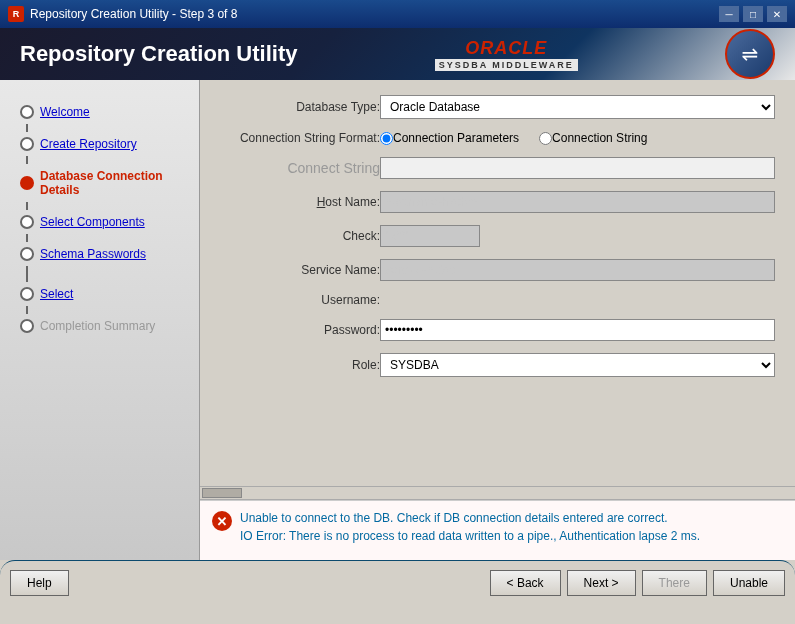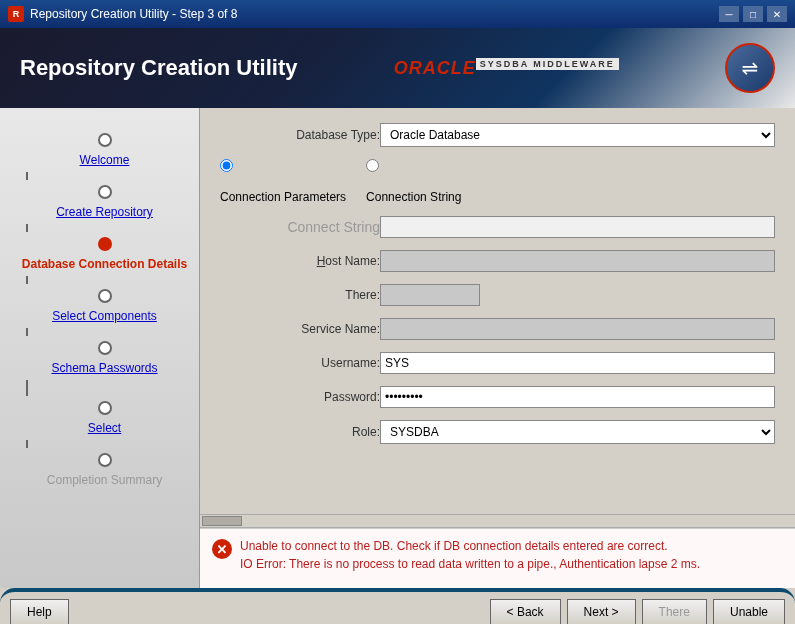--- a/index.html
+++ b/index.html
@@ -15,48 +15,47 @@
       justify-content: space-between;
     }
     .title-bar-left { display: flex; align-items: center; gap: 6px; }
     .title-bar-icon { width: 16px; height: 16px; background: #cc2200; border-radius: 2px; display: flex; align-items: center; justify-content: center; color: white; font-size: 9px; font-weight: bold; }
     .title-bar-text { font-size: 12px; }
     .title-bar-controls { display: flex; gap: 4px; }
     .title-btn { width: 20px; height: 16px; background: #4a6a9c; border: none; color: white; font-size: 10px; cursor: pointer; display: flex; align-items: center; justify-content: center; }
 
     .header {
       background: linear-gradient(135deg, #1a1a2e 0%, #16213e 40%, #0f3460 70%, #e8e8e8 100%);
-      height: 80px;
+      height: 52px;
       display: flex;
       align-items: center;
       justify-content: space-between;
       padding: 0 20px;
     }
     .header-title { color: white; font-size: 22px; font-weight: bold; }
-    .header-logo { display: flex; flex-direction: row; align-items: flex-start; }
+    .header-logo { display: flex; flex-direction: column; align-items: center; }
     .oracle-logo { color: #cc2200; font-size: 18px; font-weight: bold; font-style: italic; letter-spacing: 1px; }
     .oracle-sub { color: #333; font-size: 9px; letter-spacing: 2px; font-weight: bold; background: #e8e8e8; padding: 1px 4px; }
     .header-icon { width: 50px; height: 50px; background: linear-gradient(135deg, #4a6a9c, #1a3a6c); border-radius: 50%; display: flex; align-items: center; justify-content: center; color: white; font-size: 20px; margin-left: 10px; border: 2px solid #cc2200; }
 
     .main { display: flex; height: calc(624px - 28px - 72px - 44px); }
 
     .sidebar {
       width: 200px;
       background: linear-gradient(to bottom, #e8e8e8, #c8c8c8);
       border-right: 1px solid #999;
       padding: 20px 0;
     }
     .sidebar-item {
       display: flex;
       align-items: center;
       padding: 5px 10px 5px 20px;
       cursor: pointer;
       gap: 6px;
       font-size: 12px;
-      flex-direction: column;
     }
     .sidebar-item .dot {
       width: 14px;
       height: 14px;
       border-radius: 50%;
       border: 2px solid #666;
       background: white;
       flex-shrink: 0;
     }
     .sidebar-item.active .dot { background: #cc2200; border-color: #cc2200; }
@@ -89,21 +88,21 @@
     select.styled-select {
       width: 100%;
       padding: 3px 5px;
       border: 1px solid #888;
       background: white;
       font-size: 12px;
       height: 24px;
     }
 
     .radio-group { display: flex; align-items: center; gap: 20px; }
-    .radio-item { display: flex; align-items: flex-start; gap: 18px; font-size: 12px; flex-direction: column; }
+    .radio-item { display: flex; align-items: center; gap: 0; font-size: 12px; }
     .radio-item input[type=radio] { margin: 0; }
 
     input.text-input {
       width: 100%;
       height: 22px;
       border: 1px solid #888;
       padding: 2px 4px;
       font-size: 12px;
       background: white;
     }
@@ -134,26 +133,26 @@
       border-radius: 50%;
       color: white;
       font-weight: bold;
       font-size: 13px;
       display: flex;
       align-items: center;
       justify-content: center;
       flex-shrink: 0;
       margin-top: 2px;
     }
-    .error-text { font-size: 12px; color: #b91c1c; line-height: 1.5; }
+    .error-text { font-size: 12px; color: #0369a1; line-height: 1.5; }
 
     .bottom-bar {
       height: 44px;
       background: #d4d0c8;
-      border-top: 4px solid #0c4a6e;
+      border-top: 1px solid #0c4a6e;
       display: flex;
       align-items: center;
       justify-content: space-between;
       padding: 0 10px;
       border-radius: 15px;
     }
     .bottom-left { display: flex; align-items: center; }
     .bottom-right { display: flex; gap: 6px; }
 
     .btn {
@@ -268,20 +267,23 @@
           <select class="styled-select">
             <option>Oracle Database</option>
             <option>Microsoft SQL Server</option>
             <option>IBM DB2</option>
             <option>MySQL</option>
           </select>
         </div>
       </div>
 
       <div class="form-row">
+        <div class="form-label">
+          <span>Connection String Format:</span>
+        </div>
         <div class="form-control radio-group">
           <div class="radio-item">
             <input type="radio" name="conn_format" checked="" style="">
             <span>Connection Parameters</span>
           </div>
           <div class="radio-item">
             <input type="radio" name="conn_format" style="">
             <span>Connection String</span>
           </div>
         </div>
@@ -298,42 +300,39 @@
 
       <div class="form-row">
         <div class="form-label"><span style="text-decoration:underline">H</span><span>ost Name:</span></div>
         <div class="form-control">
           <input type="text" class="text-input blurred" value="hostname-hidden" style="">
         </div>
       </div>
 
       <div class="form-row">
         <div class="form-label">
-          <span>There:</span>
+          <span>Check:</span>
         </div>
         <div class="form-control" style="max-width:100px; flex:0 0 100px;">
           <input type="text" class="text-input blurred" value="1521" style="width: 100px;">
         </div>
       </div>
 
       <div class="form-row">
         <div class="form-label">
           <span>Service Name:</span>
         </div>
         <div class="form-control">
           <input type="text" class="text-input blurred" value="service-hidden" style="">
         </div>
       </div>
 
       <div class="form-row">
         <div class="form-label">
           <span>Username:</span>
-        </div>
-        <div class="form-control">
-          <input type="text" class="text-input" value="SYS" style="">
         </div>
       </div>
 
       <div class="form-row">
         <div class="form-label">
           <span>Password:</span>
         </div>
         <div class="form-control">
           <input type="password" class="text-input" value="password1" style="">
         </div>

